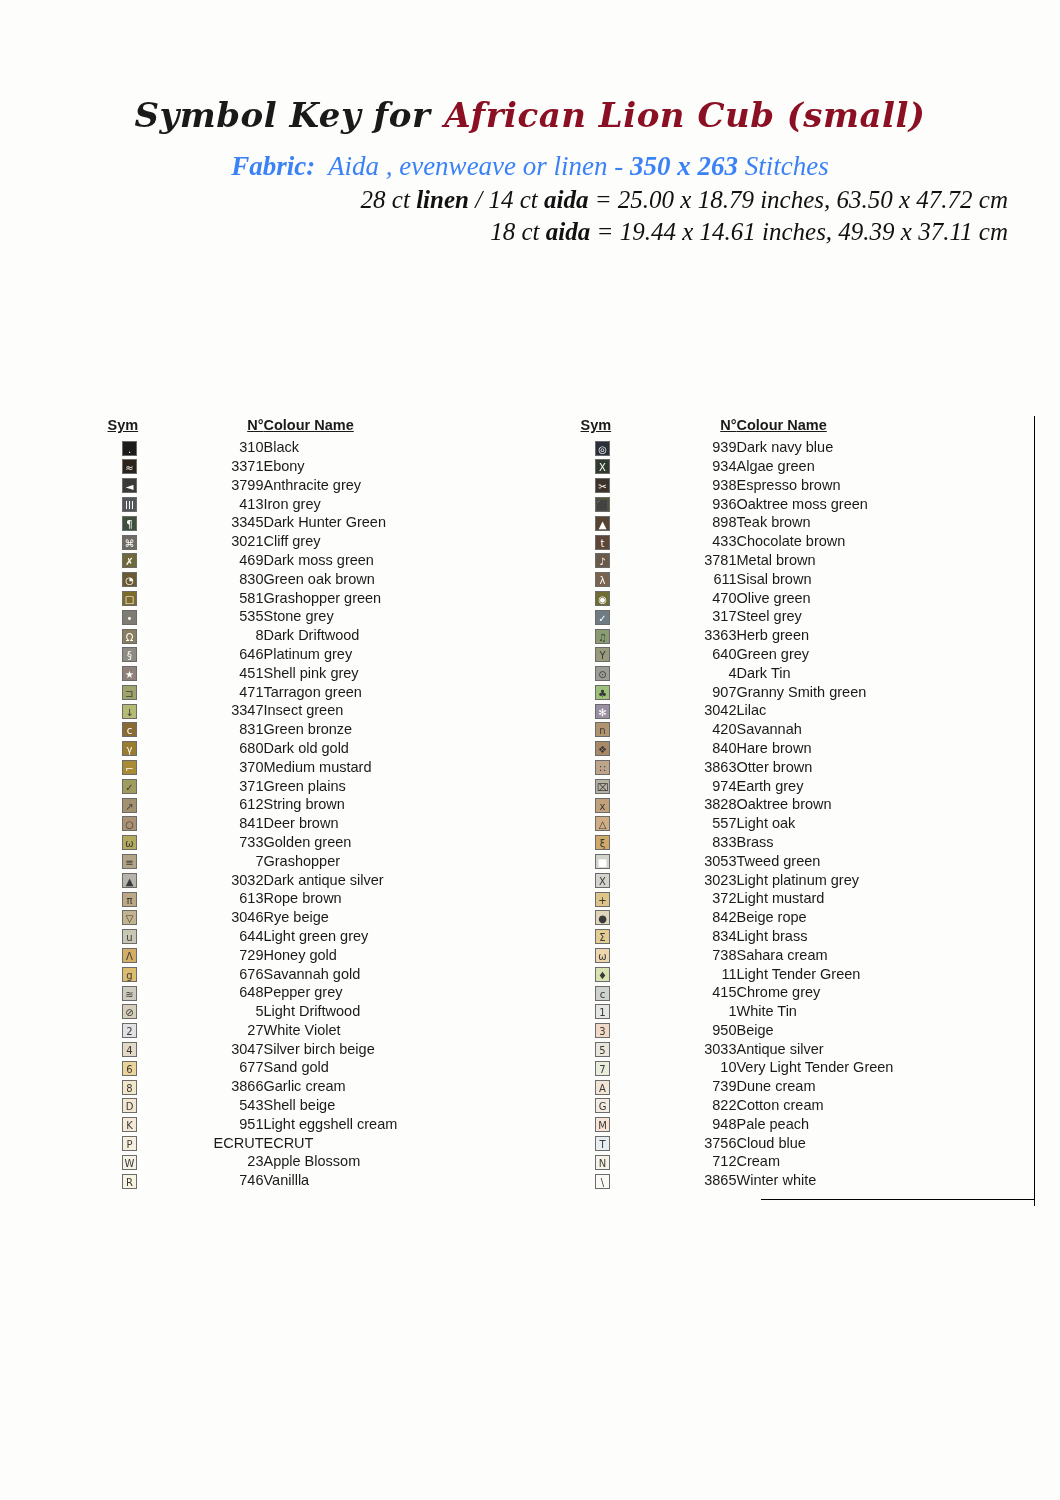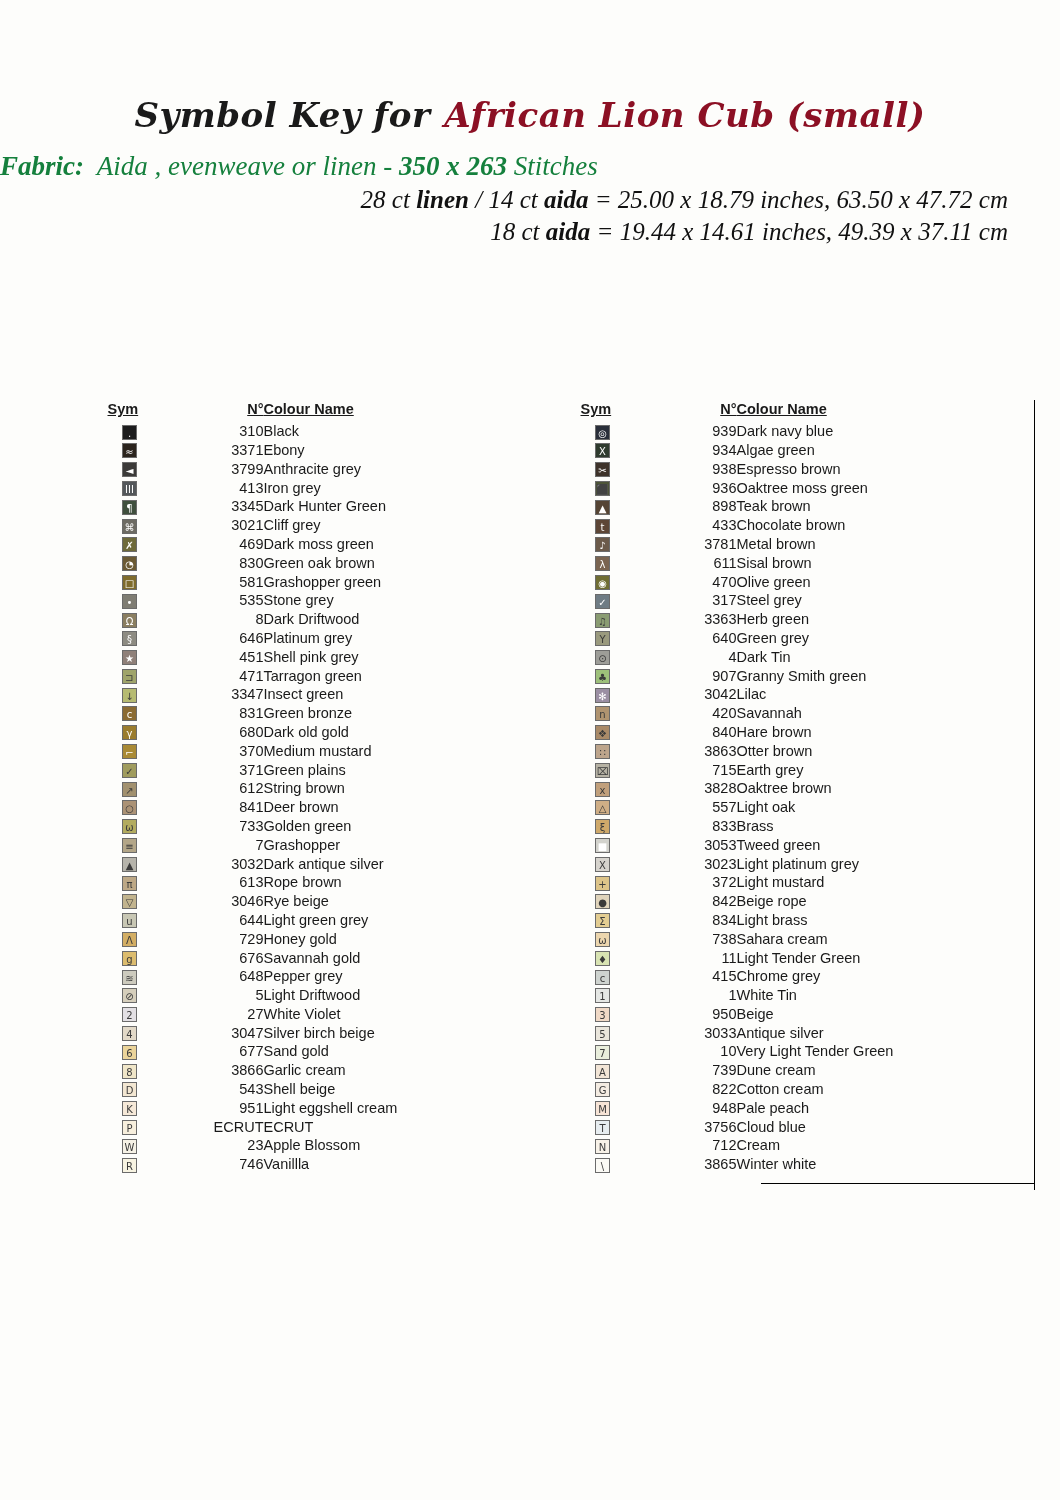--- a/index.html
+++ b/index.html
@@ -32,22 +32,23 @@
     font-style:italic;
     font-size:34px;
     color:#8c1024;
     letter-spacing:0.5px;
     margin-left:10px;
   }
 
   
   .fabric-block { margin-top:16px; }
   .fabric-row-1 {
+    text-align:center;
     font-size:27px;
-    color:#15803d;
+    color:#3b82f6;
     white-space:nowrap;
   }
   .fabric-label {
     font-weight:bold; font-style:italic;
     font-family:"Liberation Serif", serif;
     font-size:27px;
     margin-right:6px;
   }
   .fabric-text { font-style:italic; }
   .fabric-bold { font-weight:bold; font-style:italic; }
@@ -65,21 +66,21 @@
 
   
   .legend {
     position:absolute;
     left:0; top:305px;
     width:1060px;
   }
   .legend-inner {
     position:relative;
     width:1008px;
-    margin:0 auto;
+    margin:16px auto;
     border-right:1.5px solid #000;
     min-height:790px;
   }
   .col {
     position:absolute;
     top:0;
   }
   .col-left  { left:82px;  width:430px; }
   .col-right { left:555px; width:430px; }
 
@@ -475,21 +476,21 @@
                 <td class="c-num">840</td>
                 <td class="c-name">Hare brown</td>
               </tr>
               <tr>
                 <td class="c-sym"><span class="swatch" style="background: rgb(189, 165, 140); color: rgb(58, 58, 58);">∷</span></td>
                 <td class="c-num">3863</td>
                 <td class="c-name">Otter brown</td>
               </tr>
               <tr>
                 <td class="c-sym"><span class="swatch" style="background: rgb(182, 178, 164); color: rgb(58, 58, 58);">⌧</span></td>
-                <td class="c-num">715</td>
+                <td class="c-num">974</td>
                 <td class="c-name">Earth grey</td>
               </tr>
               <tr>
                 <td class="c-sym"><span class="swatch" style="background: rgb(193, 160, 124); color: rgb(58, 58, 58);">x</span></td>
                 <td class="c-num">3828</td>
                 <td class="c-name">Oaktree brown</td>
               </tr>
               <tr>
                 <td class="c-sym"><span class="swatch" style="background: rgb(207, 174, 134); color: rgb(58, 58, 58);">△</span></td>
                 <td class="c-num">557</td>

